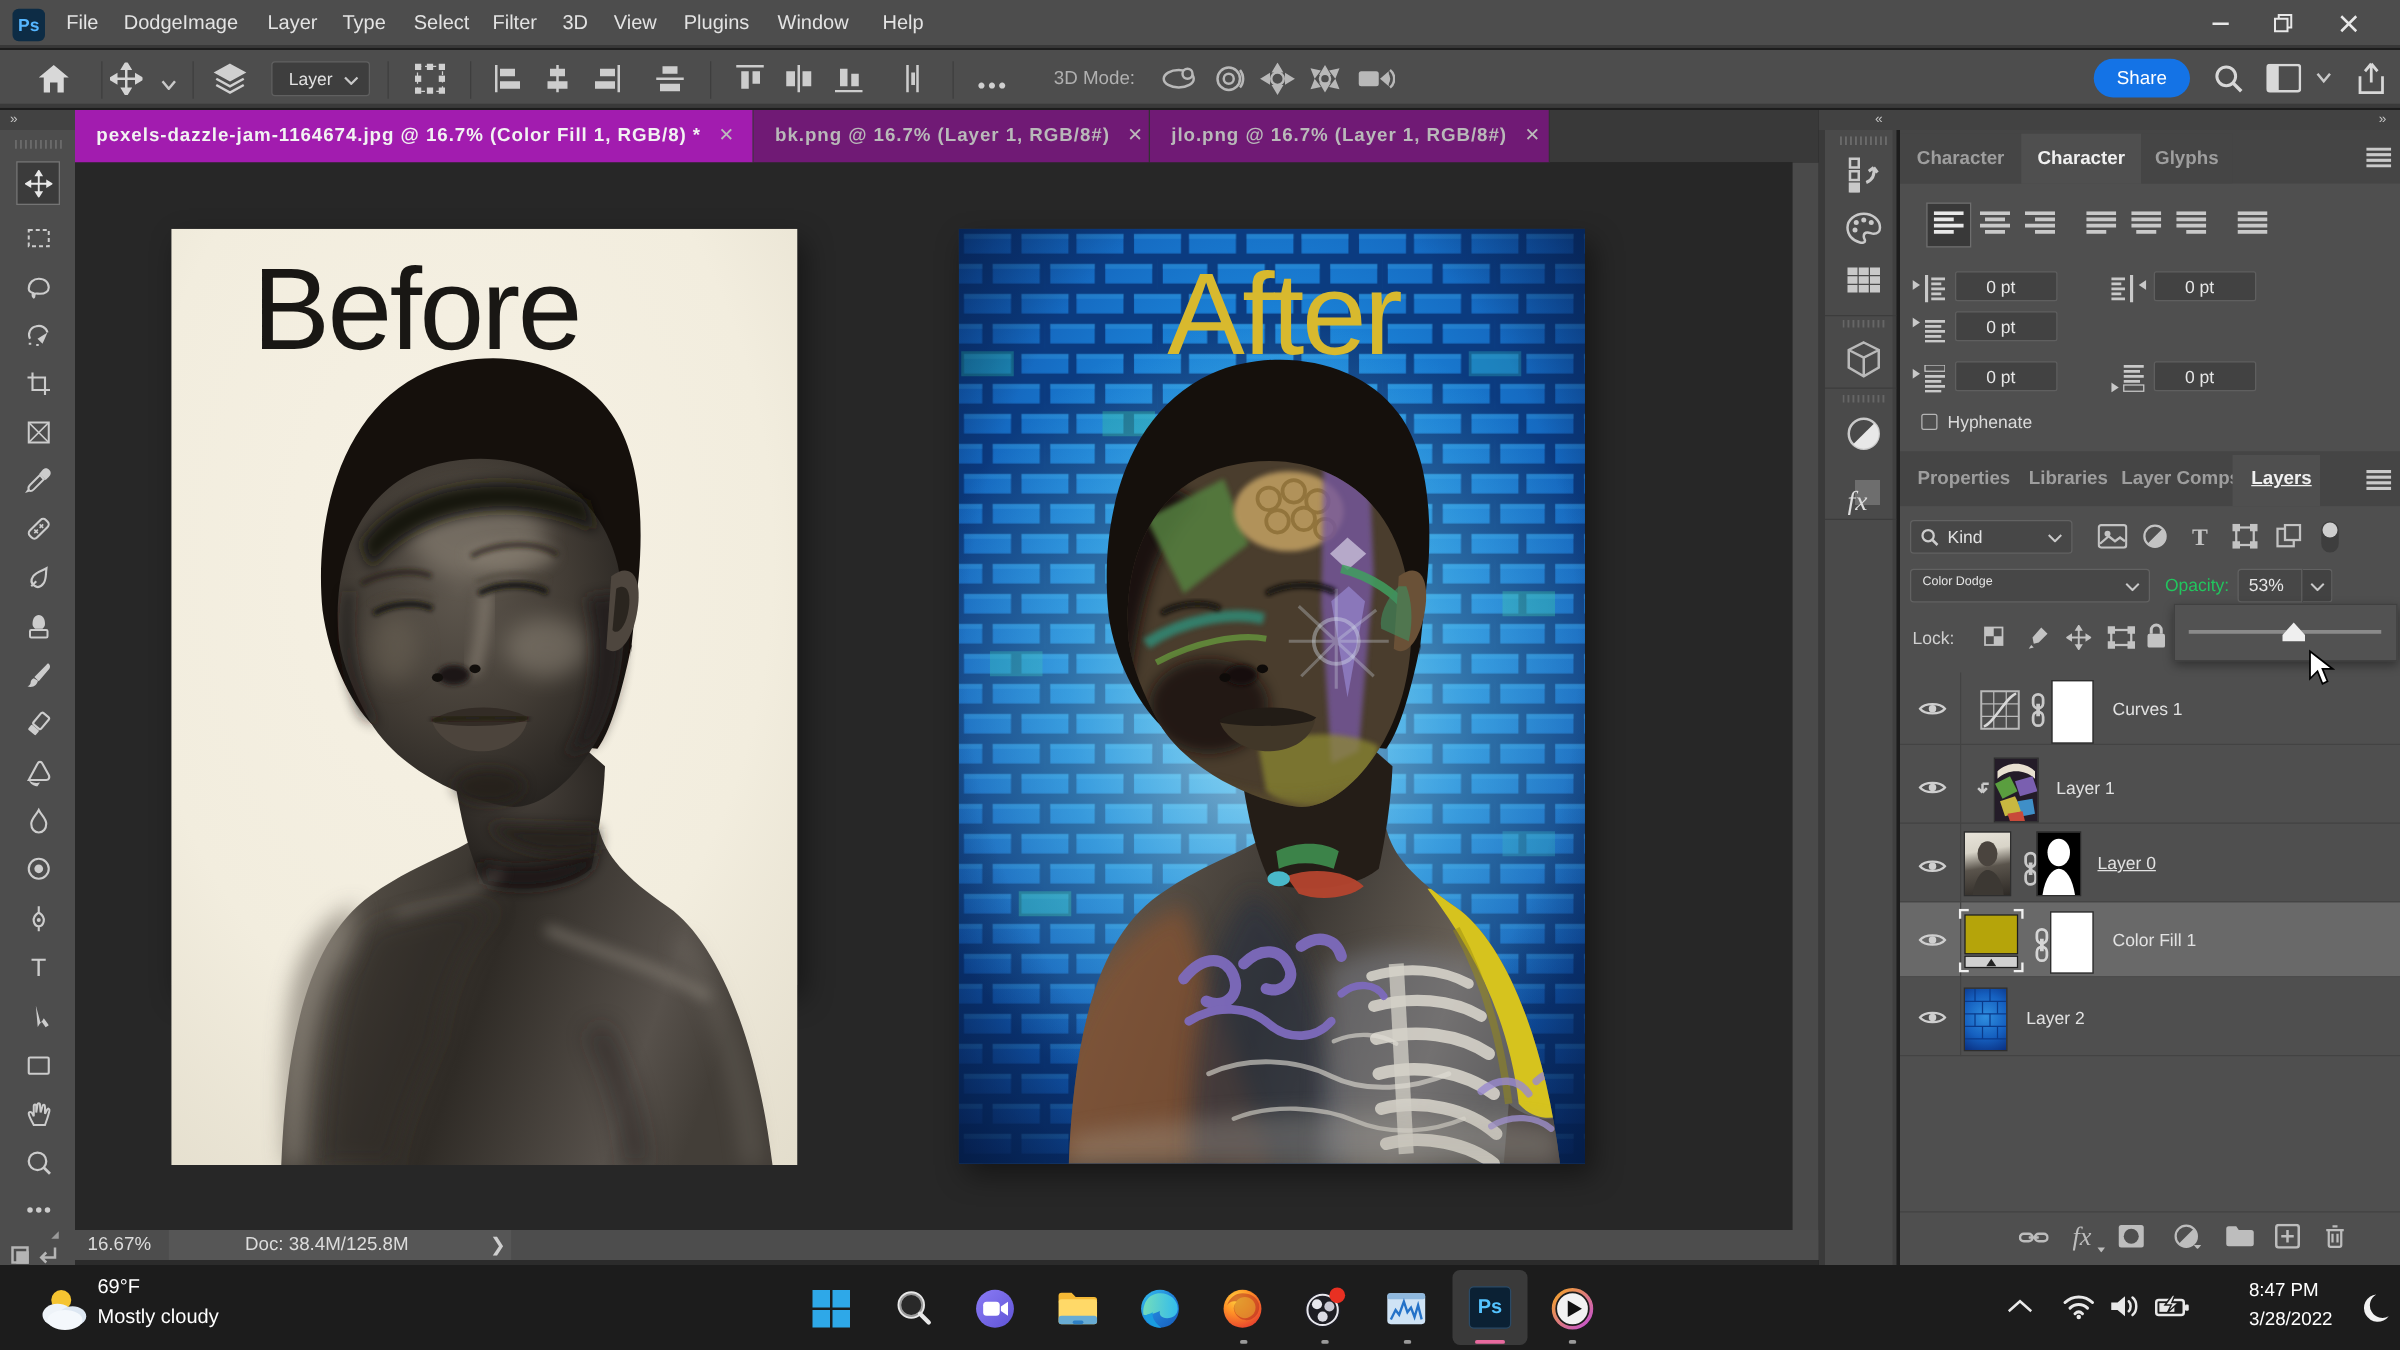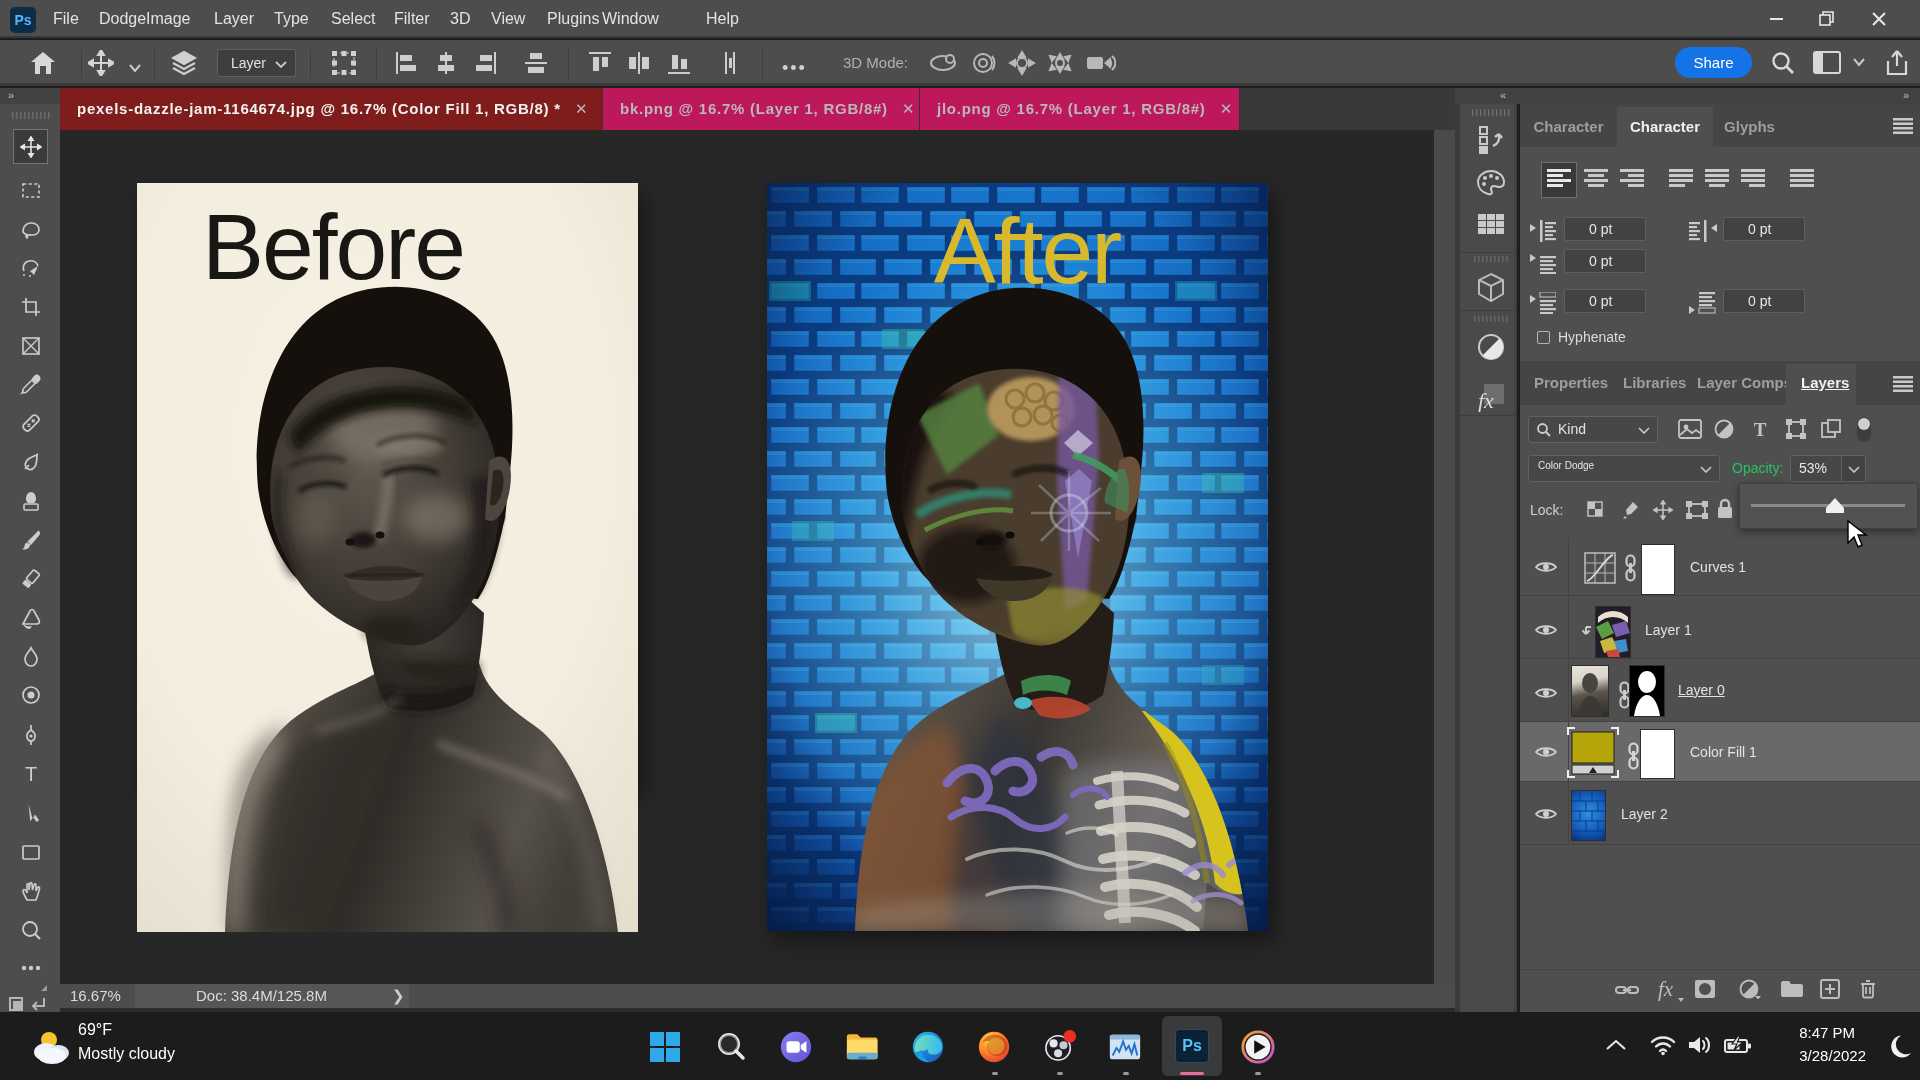--- a/index.html
+++ b/index.html
@@ -14,22 +14,22 @@
 #optionsbar { position:absolute; left:0; top:40px; width:1920px; height:46px; background:#4d4d4d; border-bottom:3px solid #3a3a3a; }
 .optsep { position:absolute; top:9px; width:1px; height:30px; background:#3e3e3e; }
 
 #toolbar { position:absolute; left:0; top:88px; width:60px; height:924px; background:#4d4d4d; }
 #toolbar .topstrip { position:absolute; left:0; top:0; width:60px; height:16px; background:#424242; color:#c5c5c5; font-size:11px; }
 .tool { position:absolute; left:14px; width:33px; height:33px; display:flex; align-items:center; justify-content:center; }
 .tool.sel { background:#3b3b3b; outline:1px solid #747474; }
 .tool svg { display:block; }
 
 #tabbar { position:absolute; left:60px; top:88px; width:1395px; height:42px; background:#393939; display:flex; }
-.tab { height:42px; line-height:42px; font-size:15px; font-weight:bold; letter-spacing:0.75px; padding:0 0 0 17px; color:#b9b9b9; background:#be185d; border-right:1px solid #333; white-space:nowrap; overflow:hidden; }
-.tab.active { background:#7f1d1d; color:#f2f2f2; }
+.tab { height:42px; line-height:42px; font-size:15px; font-weight:bold; letter-spacing:0.75px; padding:0 0 0 17px; color:#b9b9b9; background:#701a75; border-right:1px solid #333; white-space:nowrap; overflow:hidden; }
+.tab.active { background:#a21caf; color:#f2f2f2; }
 .tab .x { display:inline-block; margin-left:14px; color:#bbb; font-weight:normal; }
 #canvas { position:absolute; left:60px; top:130px; width:1374px; height:854px; background:#272727; }
 #vscroll { position:absolute; left:1434px; top:130px; width:21px; height:854px; background:#4a4a4a; }
 #hscroll { position:absolute; left:1455px; top:104px; width:5px; height:908px; background:#3a3a3a; }
 #statusbar { position:absolute; left:60px; top:984px; width:1395px; height:24px; background:#4d4d4d; color:#dcdcdc; font-size:15px; }
 #docedge { position:absolute; left:60px; top:1008px; width:1395px; height:4px; background:#2b2b2b; }
 #topstrip-right { position:absolute; left:1455px; top:88px; width:465px; height:16px; background:#424242; color:#c5c5c5; font-size:11px; }
 #icondock { position:absolute; left:1460px; top:104px; width:57px; height:908px; background:#4a4a4a; border-right:3px solid #404040; }
 #panels { position:absolute; left:1520px; top:104px; width:400px; height:908px; background:#4d4d4d; }
 
@@ -52,21 +52,21 @@
   <span class="menuitem" style="left:53px">File</span>
   <span class="menuitem" style="left:99px">Dodge</span>
   <span class="menuitem" style="left:146px">Image</span>
   <span class="menuitem" style="left:214px">Layer</span>
   <span class="menuitem" style="left:274px">Type</span>
   <span class="menuitem" style="left:331px">Select</span>
   <span class="menuitem" style="left:394px">Filter</span>
   <span class="menuitem" style="left:450px">3D</span>
   <span class="menuitem" style="left:491px">View</span>
   <span class="menuitem" style="left:547px">Plugins</span>
-  <span class="menuitem" style="left:602px">Window</span>
+  <span class="menuitem" style="left:622px">Window</span>
   <span class="menuitem" style="left:706px">Help</span>
 
   <svg class="winbtn" style="left:1762px" width="30" height="38">
       <rect x="8" y="18" width="13" height="2" fill="#e8e8e8"></rect>
     </svg>
   <svg class="winbtn" style="left:1812px" width="30" height="38">
       <rect x="8" y="15" width="10" height="10" fill="none" stroke="#e8e8e8" stroke-width="1.6"></rect>
       <path d="M11 15 v-3 h10 v10 h-3" fill="none" stroke="#e8e8e8" stroke-width="1.6"></path>
     </svg>
   <svg class="winbtn" style="left:1864px" width="30" height="38">

